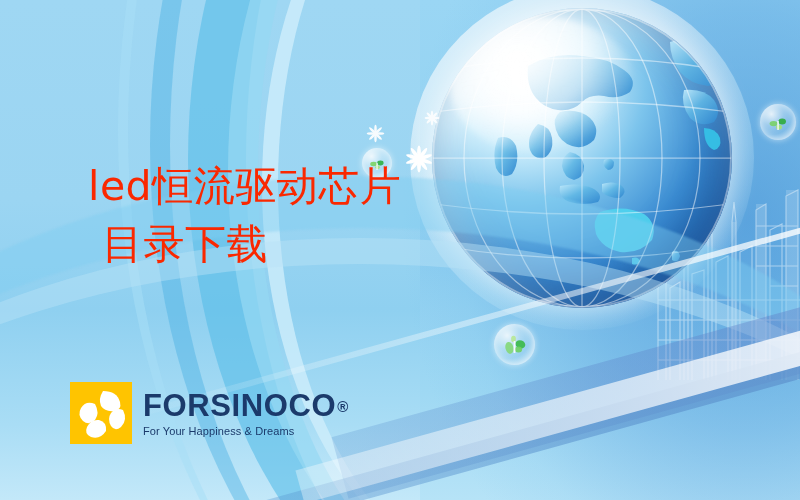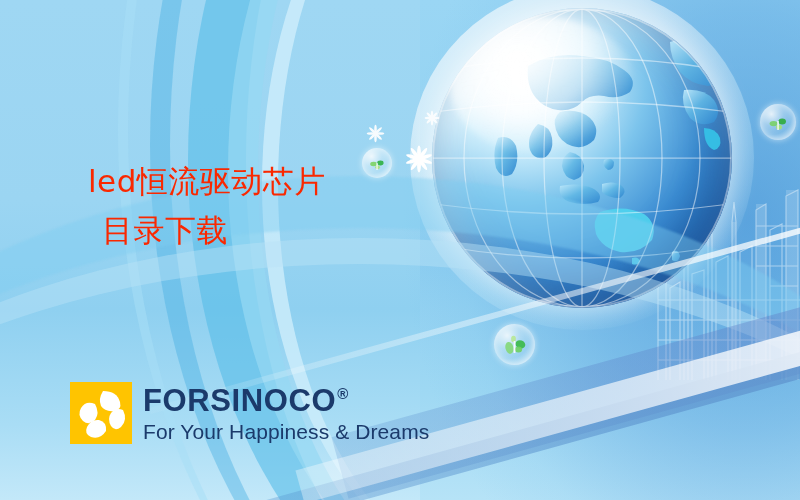--- a/index.html
+++ b/index.html
@@ -230,21 +230,21 @@
 
   
   .headline {
     position: absolute;
     left: 88px; top: 166px;
     width: 330px;
     z-index: 20;
   }
   .headline-line {
     color: #fa2800;
-    font-size: 31px;
+    font-size: 41px;
     line-height: 1.0;
     letter-spacing: 0.5px;
     white-space: nowrap;
     font-family: "DejaVu Sans", "Liberation Sans", sans-serif;
   }
   .headline-line.l1 { margin: 0 0 20px 0; }
   .headline-line.l2 { margin: 0 0 0 14px; font-family: Liberation Mono, monospace; }
 
   
   .logo {
@@ -267,33 +267,33 @@
     flex-direction: column;
     line-height: 1;
   }
   .logo-name {
     color: #1b3a6b;
     font-size: 31px;
     font-weight: bold;
     letter-spacing: 0.6px;
     white-space: nowrap;
     display: flex;
-    align-items: flex-start;
+    align-items: center;
   }
   .logo-reg {
     font-size: 15px;
     font-weight: bold;
     margin-left: 1px;
     line-height: 1;
     position: relative;
     top: 1px;
   }
   .logo-tag {
     color: #1b3a6b;
-    font-size: 21px;
+    font-size: 11px;
     margin-top: 5px;
     letter-spacing: 0.1px;
     white-space: nowrap;
   }
 </style>
 </head>
 <body>
 
 <div id="banner">
 

